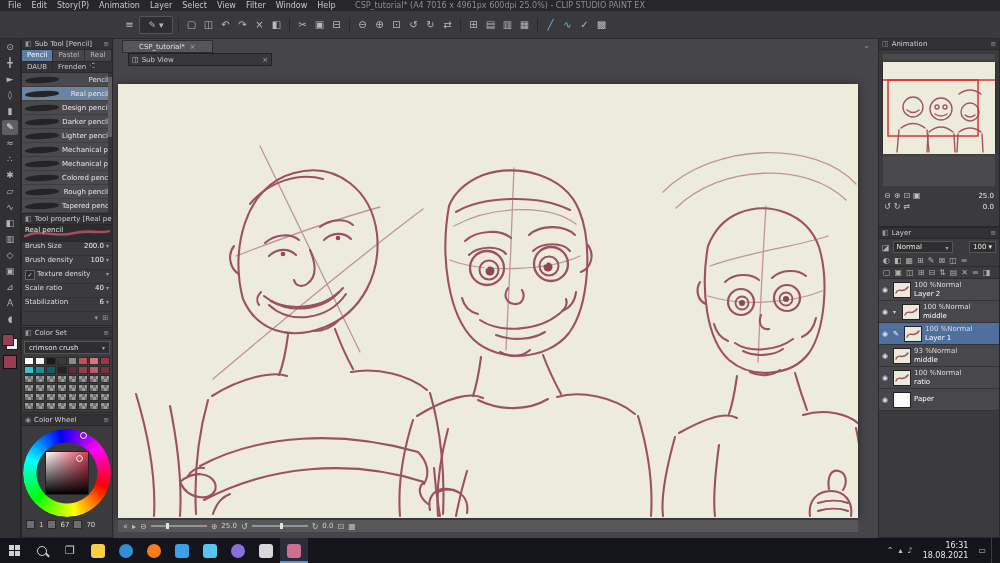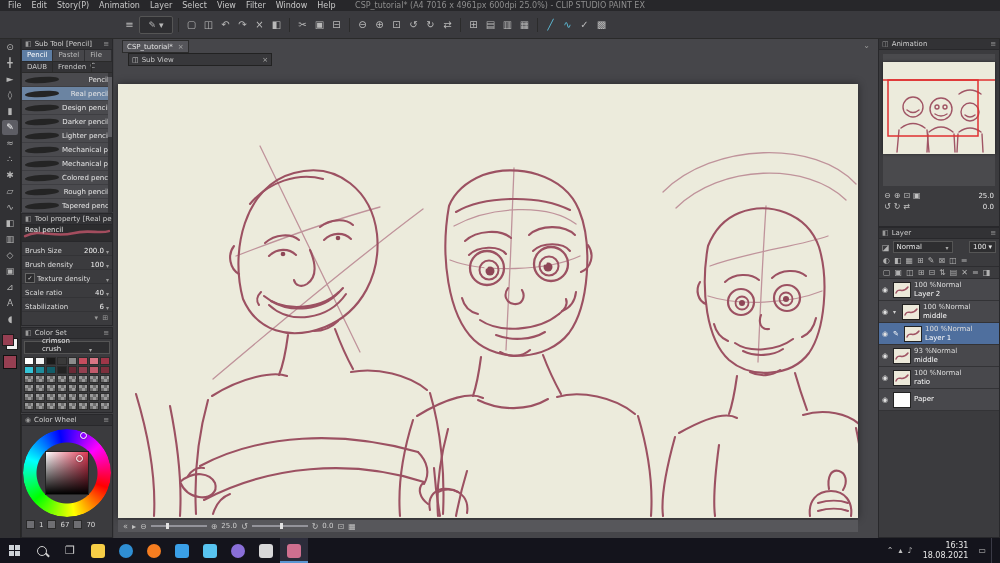--- a/index.html
+++ b/index.html
@@ -45,30 +45,30 @@
   .st-stroke{width:34px;height:6px;background:#242424;border-radius:60% 40% 55% 45% / 70% 60% 70% 50%;transform:rotate(-2deg);flex:none;}
   .st-label{margin-left:auto;font-size:7px;color:#e6e6e6;white-space:nowrap;}
   .st-scroll{position:absolute;right:0;top:0;width:4px;height:100%;background:#353538;}
   .st-scroll i{position:absolute;left:0;top:4px;width:4px;height:60px;background:#5f5f64;}
   
   .toolprop{left:21px;top:213px;width:92px;height:113px;}
   .tp-preview{position:relative;height:16px;background:#2c2c2e;border-bottom:1px solid #28282b;}
   .tp-preview svg{position:absolute;inset:0;}
   .tp-preview .tp-name{position:absolute;left:3px;top:1px;font-size:7px;color:#e8e8e8;}
   .tp-rows{}
-  .tp-row{display:flex;align-items:flex-end;height:13px;padding:0 3px;gap:2px;border-bottom:1px solid #333336;}
+  .tp-row{display:flex;align-items:flex-start;height:13px;padding:0 3px;gap:2px;border-bottom:1px solid #333336;}
   .tp-chk{width:8px;height:8px;line-height:8px;font-size:6px;text-align:center;background:#2c2c2e;border:1px solid #666;color:#ddd;flex:none;}
   .tp-label{font-size:7px;color:#dcdcdc;flex:1;white-space:nowrap;overflow:hidden;}
   .tp-val{font-size:7px;color:#f0f0f0;}
   .tp-caret{font-size:6px;color:#9a9a9a;}
   .tp-foot{display:flex;justify-content:flex-end;gap:4px;padding:2px 4px;color:#9a9a9a;font-size:7px;}
   
   .colorset{left:21px;top:327px;width:92px;height:86px;}
-  .cs-combo{display:flex;align-items:flex-end;height:11px;margin:2px;background:#2e2e30;border:1px solid #555;
-            font-size:7px;color:#e8e8e8;padding:0 17px;gap:3px;}
+  .cs-combo{display:flex;align-items:center;height:11px;margin:2px;background:#2e2e30;border:1px solid #555;
+            font-size:7px;color:#e8e8e8;padding:0 4px;gap:3px;}
   .cs-combo .caret{margin-left:auto;color:#aaa;font-size:6px;}
   .cs-grid{display:grid;grid-template-columns:repeat(8,1fr);gap:1px;padding:1px 2px;}
   .sw{height:8px;border:1px solid #2c2c2c;box-sizing:border-box;}
   .sw.checker{background-color:#9a9a9a;background-image:linear-gradient(45deg,#6e6e6e 25%,transparent 25%,transparent 75%,#6e6e6e 75%),linear-gradient(45deg,#6e6e6e 25%,transparent 25%,transparent 75%,#6e6e6e 75%);background-size:6px 6px;background-position:0 0,3px 3px;}
   
   .colorwheel{left:21px;top:414px;width:92px;height:124px;}
   .wheel{position:relative;width:88px;height:88px;margin:3px auto 0;}
   .ring{position:absolute;inset:0;border-radius:50%;
         background:conic-gradient(from 110deg,#f00,#ff0,#0f0,#0ff,#00f,#f0f,#f00);
         -webkit-mask:radial-gradient(circle,transparent 30px,#000 31px 44px);
@@ -76,21 +76,21 @@
   .svbox{position:absolute;left:50%;top:50%;width:42px;height:42px;transform:translate(-50%,-50%);
          background:linear-gradient(to top,#000,rgba(0,0,0,0)),linear-gradient(to right,#fff,#e03a55);border:1px solid #222;}
   .ring-dot{position:absolute;left:57px;top:3px;width:5px;height:5px;border:1px solid #fff;border-radius:50%;box-shadow:0 0 1px #000;}
   .sv-dot{position:absolute;left:60%;top:30%;width:5px;height:5px;border:1px solid #fff;border-radius:50%;box-shadow:0 0 1px #000;}
   .cw-values{display:flex;align-items:center;gap:4px;padding:3px 4px 0;}
   .cw-chip{width:7px;height:7px;background:#6e6e72;border:1px solid #2a2a2a;}
   .cw-num{font-size:7px;color:#d8d8d8;}
   
   .doc-area{position:absolute;left:114px;top:38px;width:764px;bottom:25px;background:#46464a;z-index:10;}
   .doc-tab{position:absolute;left:8px;top:2px;height:11px;background:#55555a;border:1px solid #2c2c2c;color:#e2e2e2;
-           font-size:7px;display:flex;align-items:center;gap:5px;padding:0 4px;z-index:3;}
+           font-size:7px;display:flex;align-items:center;gap:5px;padding:0 16px;z-index:3;}
   .doc-tab .tabx{color:#aaa;}
   .subview-bar{position:absolute;left:14px;top:15px;width:136px;height:11px;background:#38383b;border:1px solid #222;
                color:#c8c8c8;font-size:7px;display:flex;align-items:center;gap:3px;padding:0 3px;z-index:3;}
   .subview-bar .svx{margin-left:auto;color:#aaa;}
   .panel-caret{position:absolute;right:8px;top:3px;color:#9a9a9a;font-size:8px;}
   .canvas{position:absolute;left:4px;top:46px;width:740px;height:434px;background:#ecebdc;box-shadow:0 0 8px rgba(0,0,0,.45);}
   .canvas svg{display:block;width:100%;height:100%;}
   .canvas-bar{position:absolute;left:4px;top:482px;width:740px;height:12px;background:#57575b;display:flex;align-items:center;
               gap:4px;padding:0 5px;font-size:7px;color:#cfcfcf;box-sizing:border-box;}
   .cb-glyph{font-size:8px;color:#c2c2c2;}
@@ -226,21 +226,21 @@
 
   <aside class="panel subtool">
     <div class="panel-h">
       <span class="ph-ic">◧</span>
       <span>Sub Tool [Pencil]</span>
       <span class="ph-menu">≡</span>
     </div>
     <div class="st-tabs" id="st-tabs">
         <span class="st-tab sel">Pencil</span>
         <span class="st-tab">Pastel</span>
-        <span class="st-tab">File C</span>
+        <span class="st-tab">Real C</span>
       </div>
     <div class="st-groups" id="st-groups">
         <span class="st-grp">DAUB</span>
         <span class="st-grp">Frenden</span>
       </div>
     <div class="st-list" id="st-list">
       <div class="st-row">
           <span class="st-stroke"></span>
           <span class="st-label">Pencil</span>
         </div>

